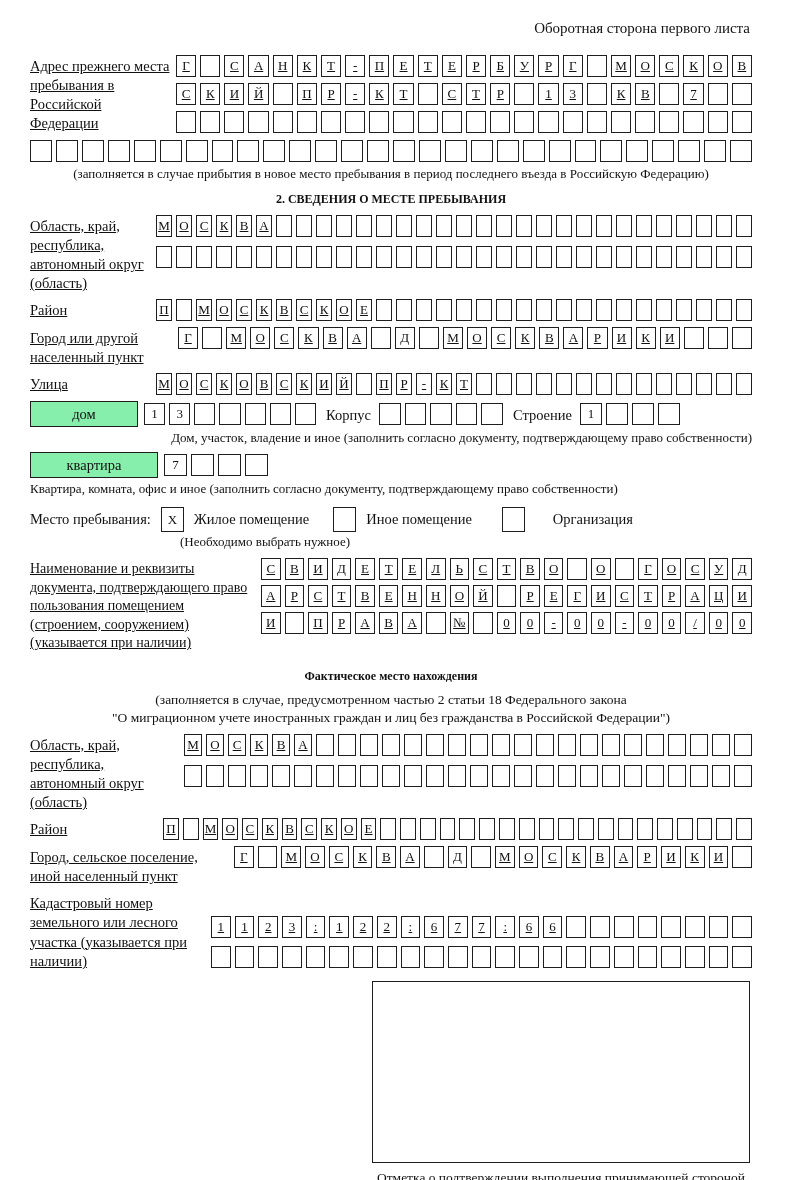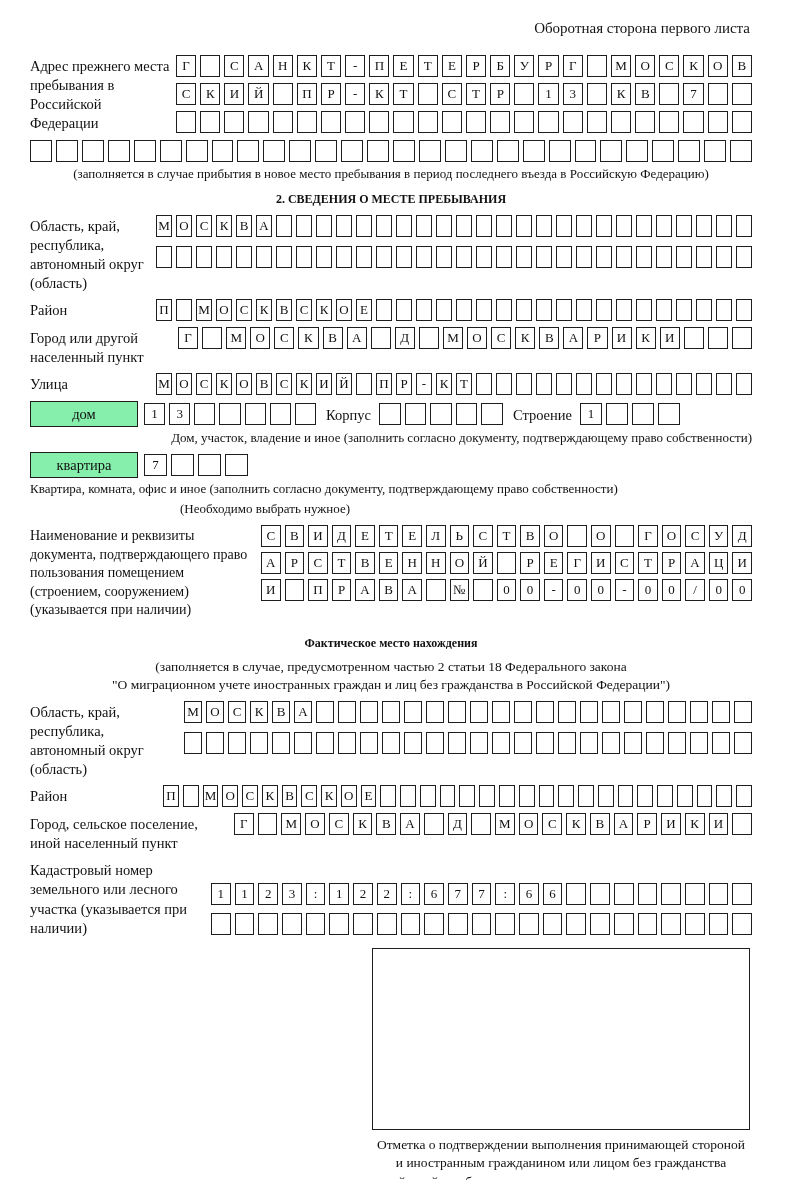--- a/index.html
+++ b/index.html
@@ -20,21 +20,21 @@
     display:flex;align-items:center;justify-content:center;
     font-size:13px;background:#fff;box-sizing:border-box;
   }
   .note{font-size:13px;text-align:center;margin:4px 0 6px 0;}
   .title{font-size:12px;font-weight:bold;text-align:center;margin:10px 0 8px 0;}
   .widebox{
     border:1.5px solid #1e1e1e;height:26px;display:flex;align-items:center;
     justify-content:center;font-size:14.5px;box-sizing:border-box;flex:0 0 auto;background:#86efac;
   }
   .inline-lbl{font-size:14.5px;padding:3px 8px 0 10px;white-space:nowrap;flex:0 0 auto;}
-  .mb6{margin-bottom:6px;}
+  .mb6{margin-bottom:6px;text-decoration:underline;}
   .mb2{margin-bottom:2px;}
   .stayrow{display:flex;align-items:center;gap:10px;margin:10px 0 2px 0;font-size:14.5px;}
   .staybox .cells{gap:0;}
   .staybox .cell{width:23px;height:25px;}
   .stamp-wrap{display:flex;justify-content:flex-end;margin-top:10px;margin-right:2px;}
   .stamp-col{width:378px;display:flex;flex-direction:column;}
   .stamp-box{border:1.6px solid #1e1e1e;height:180px;background:#fff;}
   .stamp-note{font-size:13.5px;text-align:center;line-height:1.38;margin-top:6px;}
   .doc-label{width:225px;}
   .center-note{font-size:13.5px;text-align:center;margin:2px 0;}
@@ -364,30 +364,51 @@
     <div class="cells" style="grid-template-columns:repeat(4,1fr);width:100px;">
         <span class="cell">1</span>
         <span class="cell"></span>
         <span class="cell"></span>
         <span class="cell"></span>
       </div>
   </div>
   <div class="note" style="text-align:right;margin:3px 0 6px 0;">Дом, участок, владение и иное (заполнить согласно документу, подтверждающему право собственности)</div>
 
   <div class="frow mb2" style="align-items:center;">
-    <div class="widebox" style="width:108px;">квартира</div>
+    <div class="widebox" style="width:128px;">квартира</div>
     <div class="cells" style="grid-template-columns:repeat(4,1fr);width:104px;margin-left:6px;">
         <span class="cell">7</span>
         <span class="cell"></span>
         <span class="cell"></span>
         <span class="cell"></span>
       </div>
   </div>
   <div class="note" style="text-align:left;margin:3px 0 4px 0;">Квартира, комната, офис и иное (заполнить согласно документу, подтверждающему право собственности)</div>
 
+  <div class="stayrow">
+    <span>Место пребывания:</span>
+    <span class="staybox">
+        <span class="cells" style="grid-template-columns:repeat(1,1fr);">
+          <span class="cell">X</span>
+        </span>
+      </span>
+    <span>Жилое помещение</span>
+    <span class="staybox" style="margin-left:14px;">
+        <span class="cells" style="grid-template-columns:repeat(1,1fr);">
+          <span class="cell"></span>
+        </span>
+      </span>
+    <span>Иное помещение</span>
+    <span class="staybox" style="margin-left:20px;">
+        <span class="cells" style="grid-template-columns:repeat(1,1fr);">
+          <span class="cell"></span>
+        </span>
+      </span>
+    <span style="margin-left:18px;">Организация</span>
+  </div>
   <div class="note" style="text-align:left;margin:2px 0 8px 150px;">(Необходимо выбрать нужное)</div>
 
   <div class="frow mb6">
     <div class="flabel doc-label" style="margin-right:6px;font-size:14px;">Наименование и реквизиты документа, подтверждающего право пользования помещением (строением, сооружением) (указывается при наличии)</div>
     <div class="cellcol" style="gap:5px;">
       <div class="cells" style="grid-template-columns:repeat(21,1fr);">
           <span class="cell">С</span>
           <span class="cell">В</span>
           <span class="cell">И</span>
           <span class="cell">Д</span>

